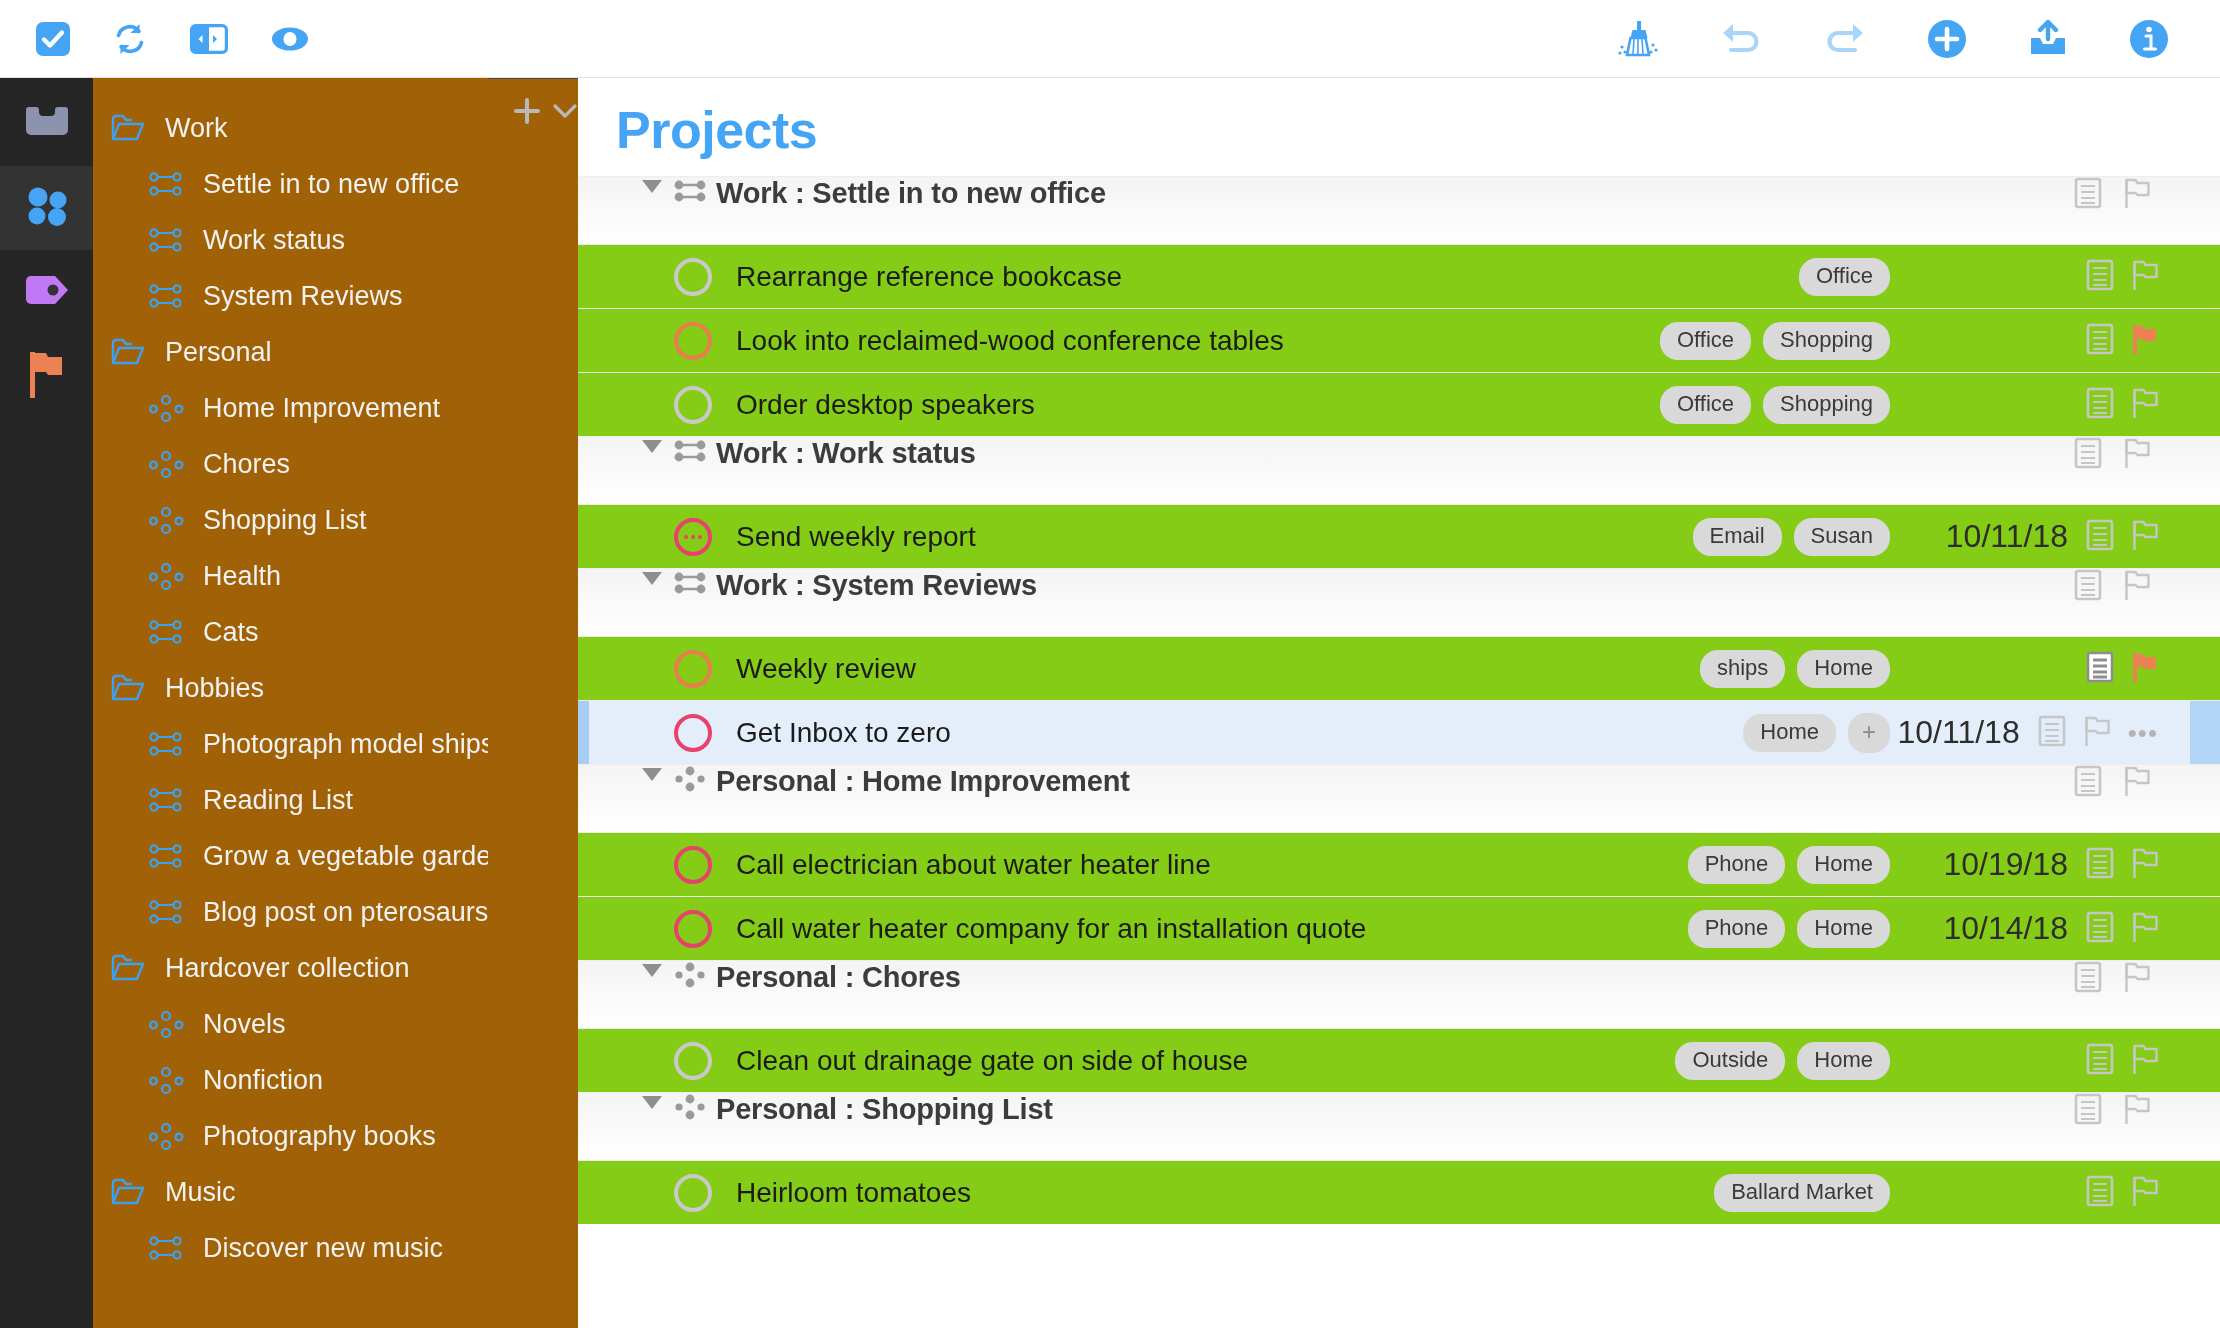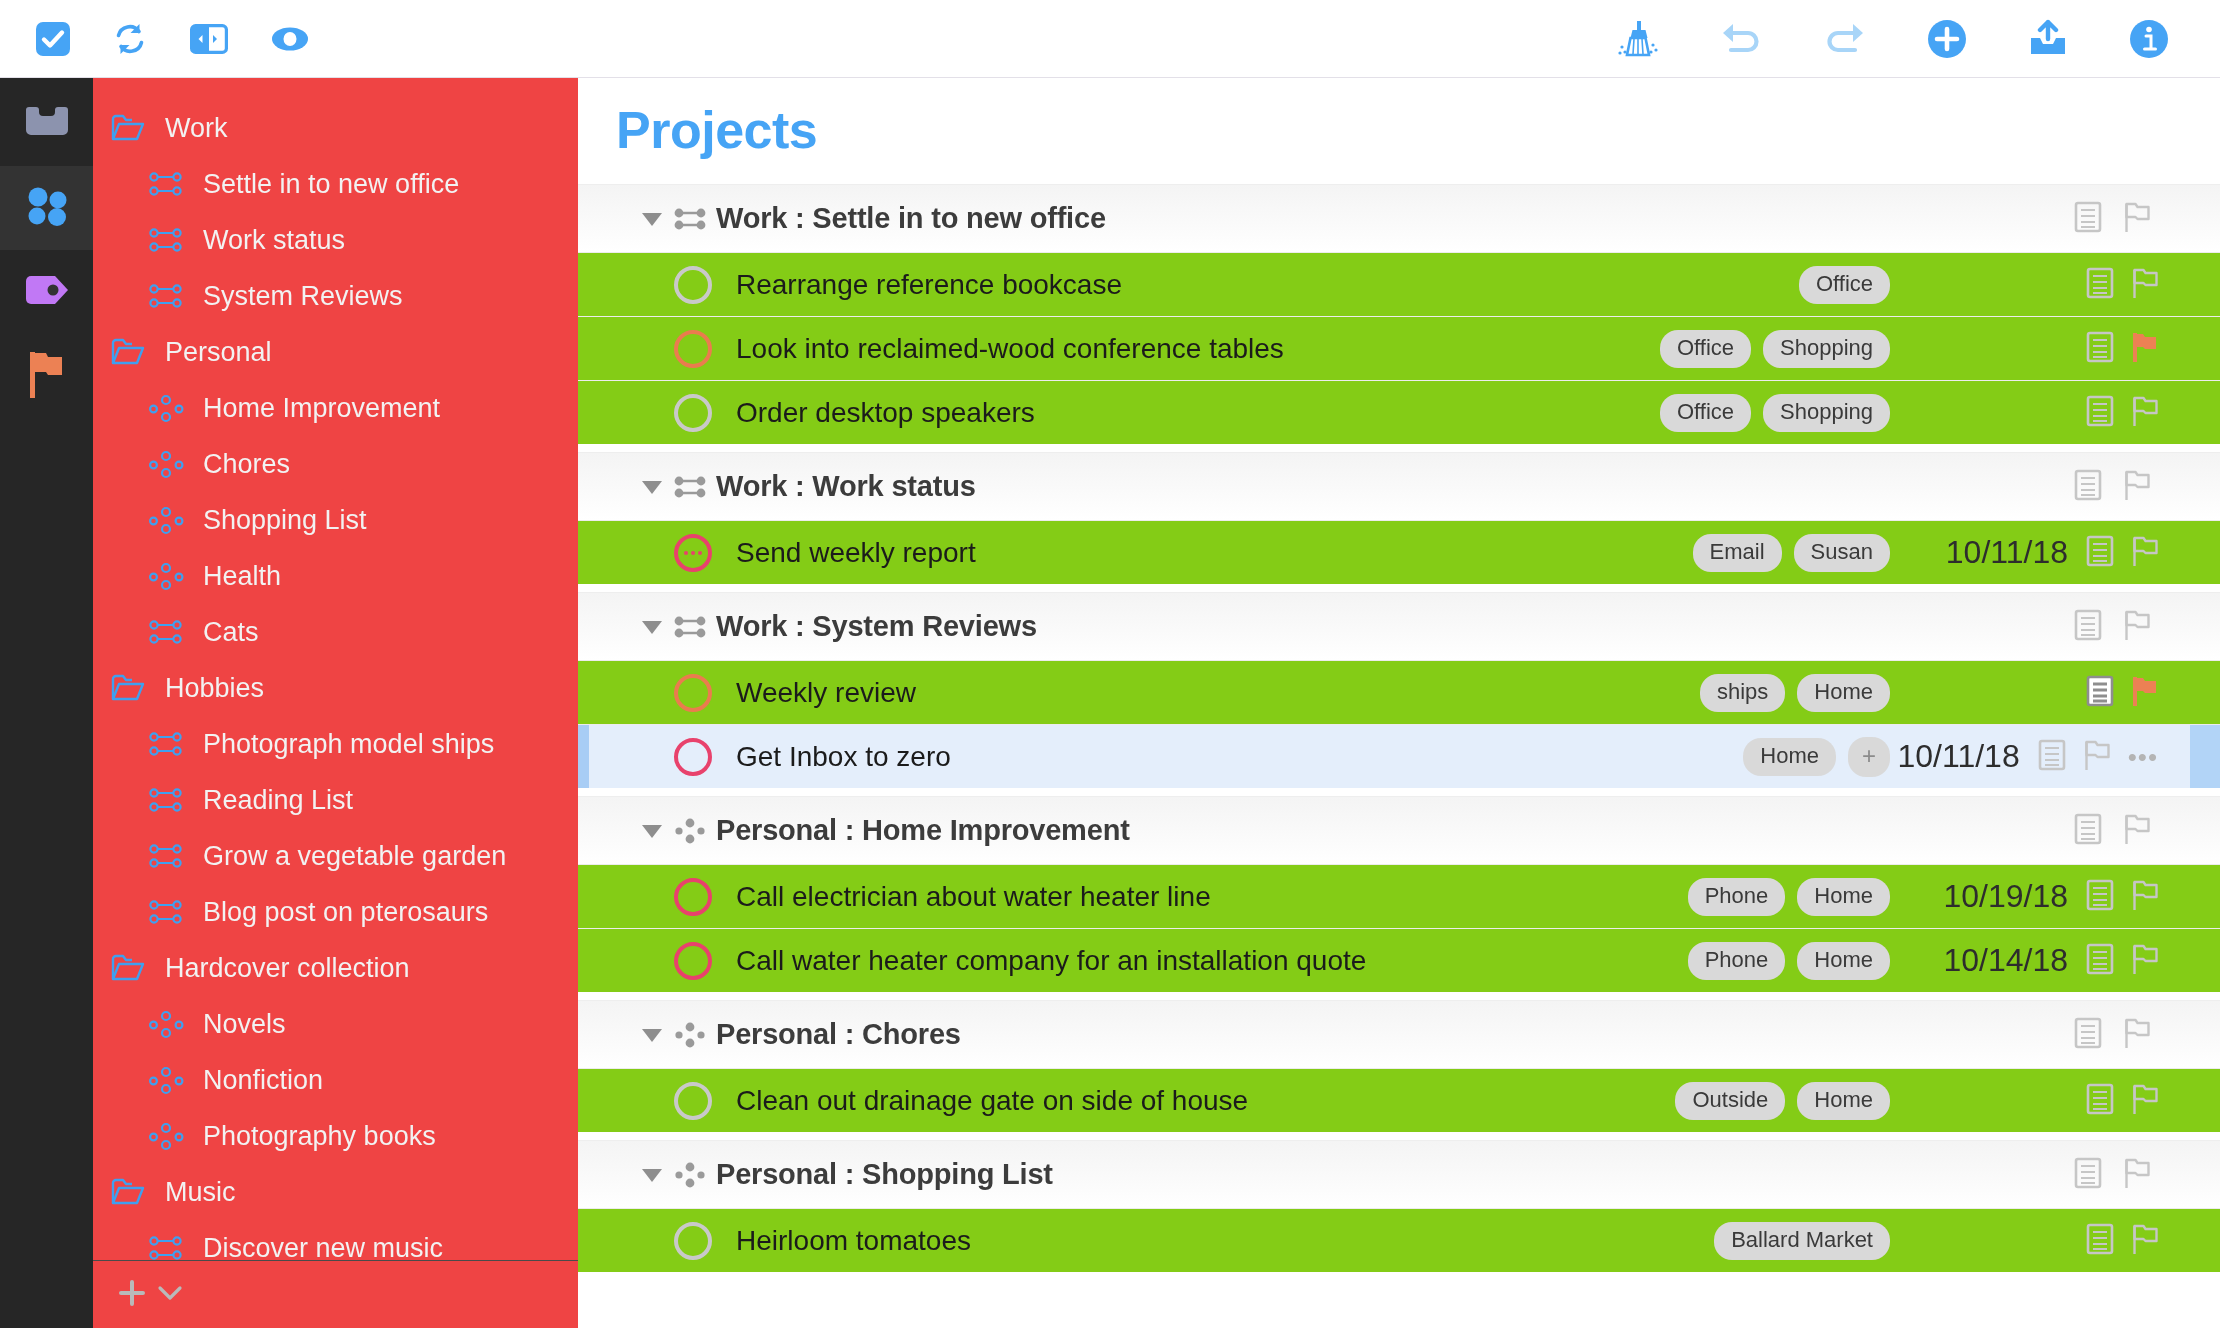--- a/index.html
+++ b/index.html
@@ -35,22 +35,22 @@
   }
   .rail-item {
     height: 84px; display: flex; align-items: center; justify-content: center;
     cursor: pointer;
   }
   .rail-item.sel { background: #333333; }
 
   
   .sidebar {
     width: 485px; min-width: 485px;
-    background: #ef4444;
-    display: flex; flex-direction: column;
+    background: #a16207;
+    display: flex; flex-direction: row;
     position: relative;
     overflow: hidden;
   }
   .side-scroll { flex: 1; overflow: hidden; padding-top: 22px; }
   .side-row {
     display: flex; align-items: center;
     height: 56px;
     color: #f2f2f2;
     font-size: 27px;
     cursor: pointer;
@@ -71,27 +71,26 @@
   .main { flex: 1; background: #ffffff; position: relative; overflow: hidden; }
   .page-title {
     color: #46a4f5;
     font-size: 52px; font-weight: bold;
     padding: 22px 7px 16px 38px;
     letter-spacing: -0.5px;
   }
   .list { position: relative; }
 
   .group-head {
-    display: flex; align-items: center;
+    display: flex; align-items: flex-start;
     height: 68px;
     background: linear-gradient(to bottom, #f4f4f4 0%, #fafafa 55%, #ffffff 100%);
     border-top: 1px solid #eeeeee;
     padding-left: 62px;
     cursor: pointer;
-    margin-top: 8px;
   }
   .disclosure { width: 34px; min-width: 34px; display:flex; align-items:center; }
   .gh-ico { width: 42px; min-width: 42px; display:flex; align-items:center; }
   .gh-title {
     font-size: 29px; font-weight: bold; color: #3c3c3c;
     white-space: nowrap; letter-spacing: -0.2px;
   }
   .gh-right { margin-left: auto; display: flex; align-items: center; gap: 22px; padding-right: 70px; }
 
   .task {

